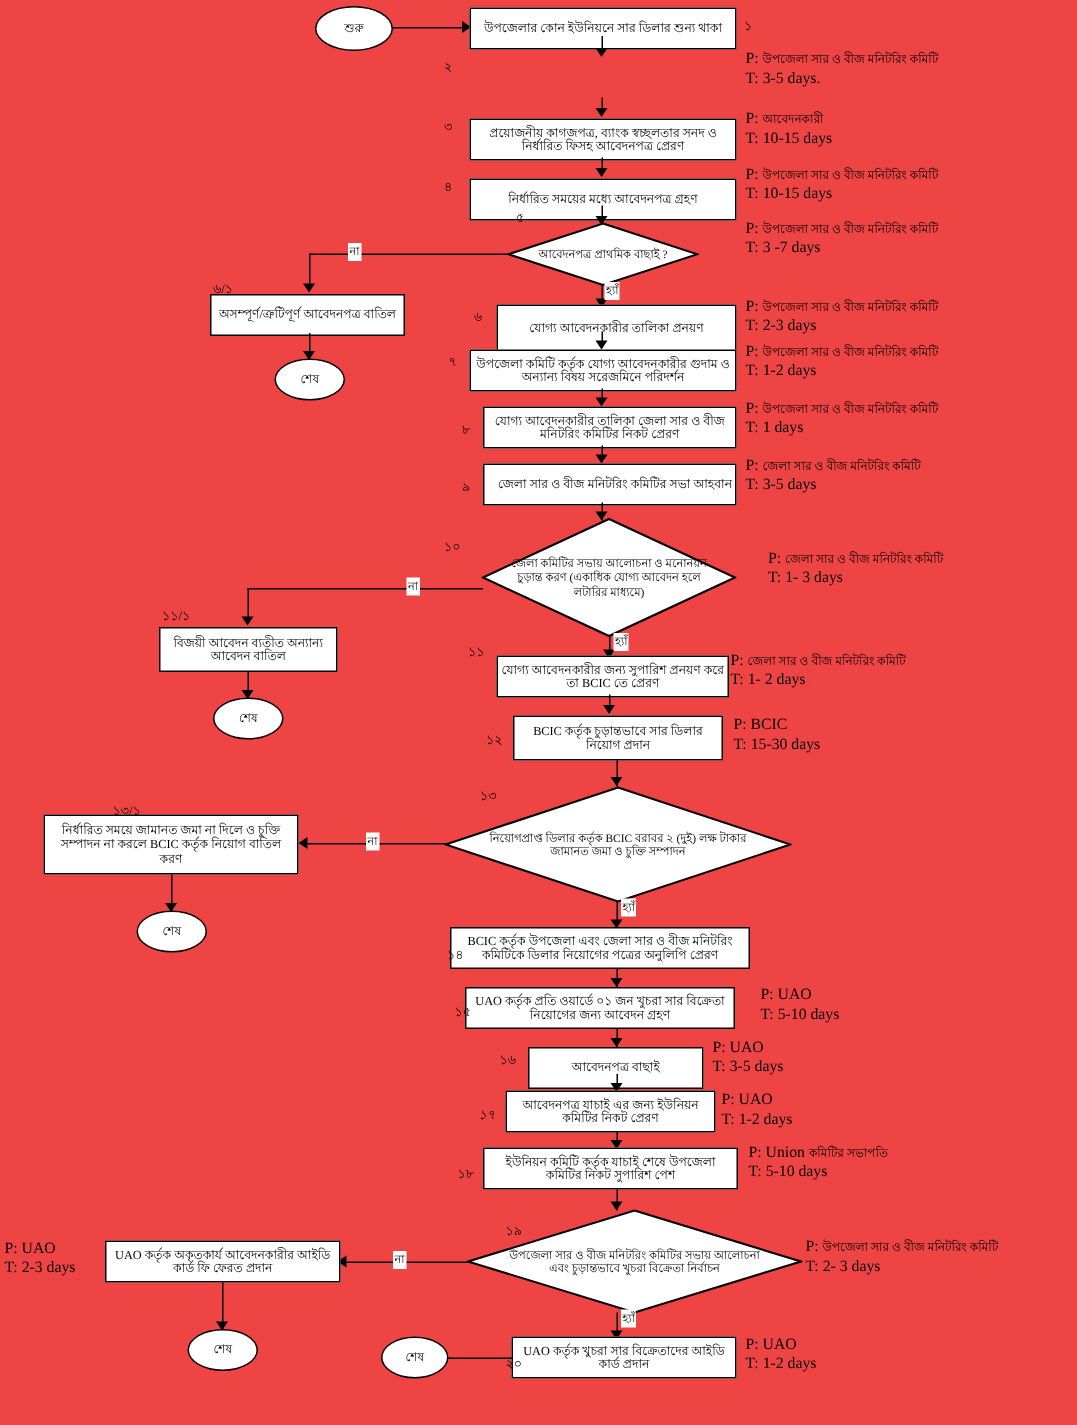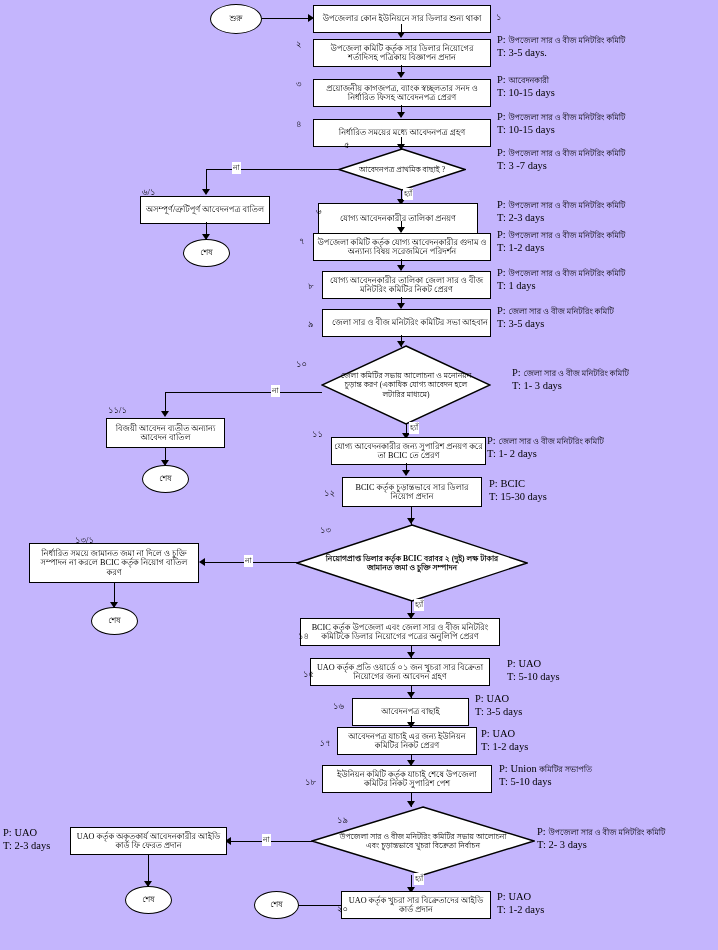--- a/index.html
+++ b/index.html
@@ -8,21 +8,21 @@
     background: #ffffff;
   }
   body {
     font-family: "Liberation Serif", "DejaVu Serif", serif;
     color: #000;
   }
   #canvas {
     position: relative;
     width: 718px;
     height: 950px;
-    background: #c4b5fd;
+    background: #ef4444;
     overflow: hidden;
   }
   
   .node {
     position: absolute;
     box-sizing: border-box;
     display: flex;
     align-items: center;
     justify-content: center;
     text-align: center;
@@ -124,23 +124,20 @@
   <div class="arrow right" style="left:308px; top:14px;"></div>
 
   <div class="node box" style="left:313px; top:5px; width:178px; height:19px;">
     <span>উপজেলার কোন ইউনিয়নে সার ডিলার শুন্য থাকা</span>
   </div>
   <div class="step-no" style="left:496px; top:11px;">১</div>
 
   <div class="ln vln" style="left:401px; top:24px; height:11px;"></div>
   <div class="arrow down" style="left:397px; top:32px;"></div>
 
-  <div class="node box thick" style="left:313px; top:39px; width:178px; height:26px;">
-    <span>উপজেলা কমিটি কর্তৃক সার ডিলার নিয়োগের শর্তাদিসহ পত্রিকায় বিজ্ঞাপন প্রদান</span>
-  </div>
   <div class="step-no" style="left:296px; top:38px;">২</div>
   <div class="pt" style="left:497px; top:33px;">
     <div><span>P</span>: <span class="bn">উপজেলা সার ও বীজ মনিটরিং  কমিটি</span></div>
     <div><span>T</span>: <span>3-5 days.</span></div>
   </div>
   <div class="ln vln" style="left:401px; top:65px; height:11px;"></div>
   <div class="arrow down" style="left:397px; top:72px;"></div>
 
   <div class="node box" style="left:313px; top:79px; width:178px; height:26px;">
     <span>প্রয়োজনীয় কাগজপত্র, ব্যাংক স্বচ্ছলতার সনদ ও নির্ধারিত ফিসহ আবেদনপত্র প্রেরণ</span>
@@ -190,21 +187,21 @@
   <div class="node box" style="left:140px; top:196px; width:130px; height:26px;">
     <span>অসম্পূর্ণ/ত্রুটিপূর্ণ আবেদনপত্র বাতিল</span>
   </div>
   <div class="step-no" style="left:142px; top:186px;">৬/১</div>
   <div class="ln vln" style="left:206px; top:222px; height:17px;"></div>
   <div class="arrow down" style="left:202px; top:234px;"></div>
   <div class="node terminal" style="left:183px; top:239px; width:47px; height:28px;">
     <span>শেষ</span>
   </div>
 
-  <div class="node box" style="left:318px; top:203px; width:160px; height:32px;">
+  <div class="node box" style="left:331px; top:203px; width:160px; height:32px;">
     <span>যোগ্য আবেদনকারীর তালিকা প্রনয়ণ</span>
   </div>
   <div class="step-no" style="left:316px; top:205px;">৬</div>
   <div class="pt" style="left:497px; top:198px;">
     <div><span>P</span>: <span class="bn">উপজেলা সার ও বীজ মনিটরিং  কমিটি</span></div>
     <div><span>T</span>: <span>2-3 days</span></div>
   </div>
   <div class="ln vln" style="left:401px; top:221px; height:11px;"></div>
   <div class="arrow down" style="left:397px; top:227px;"></div>
 
@@ -289,21 +286,21 @@
     <span>BCIC কর্তৃক চুড়ান্তভাবে সার ডিলার নিয়োগ প্রদান</span>
   </div>
   <div class="step-no" style="left:324px; top:487px;">১২</div>
   <div class="pt" style="left:489px; top:477px;">
     <div><span>P</span>: <span>BCIC</span></div>
     <div><span>T</span>: <span>15-30 days</span></div>
   </div>
   <div class="ln vln" style="left:411px; top:507px; height:18px;"></div>
   <div class="arrow down" style="left:407px; top:518px;"></div>
 
-  <div class="diamond-wrap" style="left:296px; top:524px; width:232px; height:78px;font-weight:bold;">
+  <div class="diamond-wrap" style="left:296px; top:524px; width:232px; height:78px;">
     <div class="diamond-shape">
       <svg viewBox="0 0 232 78" preserveAspectRatio="none">
           <polygon points="116,1 231,39 116,77 1,39" fill="#fff" stroke="#000" stroke-width="1.4"></polygon>
         </svg>
     </div>
     <div class="diamond-text">নিয়োগপ্রাপ্ত ডিলার কর্তৃক BCIC বরাবর ২ (দুই) লক্ষ টাকার জামানত জমা ও চুক্তি সম্পাদন</div>
   </div>
   <div class="step-no" style="left:320px; top:524px;">১৩</div>
 
   <div class="ln hln" style="left:205px; top:562px; width:95px;"></div>

